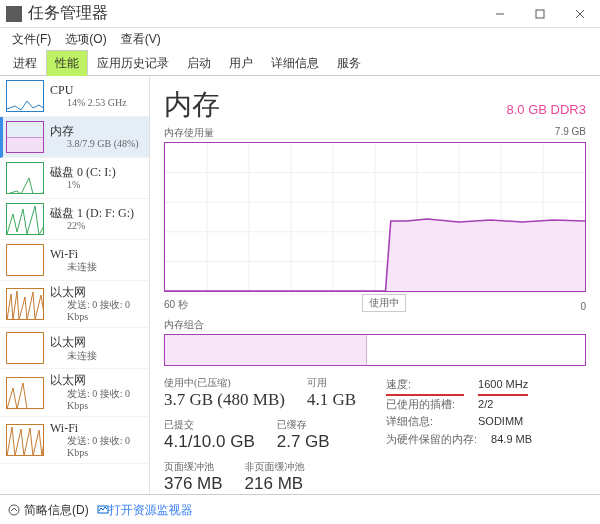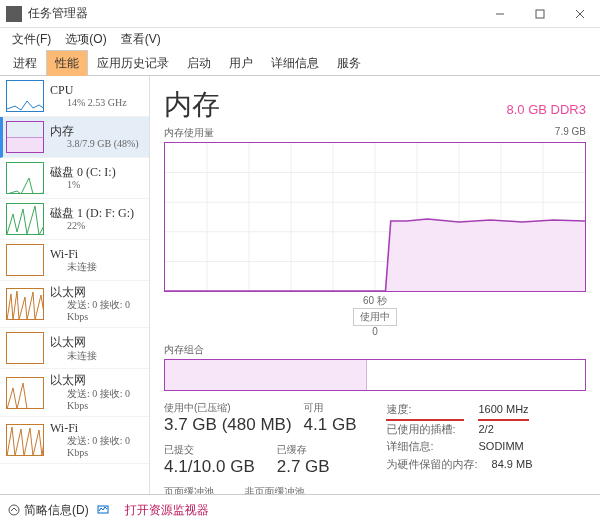--- a/index.html
+++ b/index.html
@@ -1,60 +1,60 @@
 <!DOCTYPE html>
 <html><head>
 <meta charset="utf-8">
 <style>
   * { box-sizing: border-box; margin: 0; padding: 0; }
   body { font-family: "Microsoft YaHei", "Segoe UI", sans-serif; font-size: 12px; color: #333; background: #fff; width: 600px; height: 524px; overflow: hidden; }
   .titlebar { height: 28px; display: flex; align-items: center; padding-left: 6px; border-bottom: 1px solid #e0e0e0; }
   .titlebar .ticon { width: 16px; height: 16px; background: #5a5a5a; margin-right: 6px; }
-  .titlebar .ttl { flex: 1; font-size: 12px; }
+  .titlebar .ttl { flex: 1; font-size: 16px; }
   .titlebar .winbtns { display: flex; }
   .titlebar .winbtn { width: 40px; height: 28px; display: flex; align-items: center; justify-content: center; color: #555; }
   .menubar { height: 22px; display: flex; align-items: center; padding-left: 6px; gap: 2px; font-size: 12px; }
   .menubar span { padding: 2px 6px; }
   .tabbar { height: 26px; display: flex; align-items: flex-end; border-bottom: 1px solid #ccc; padding-left: 4px; gap: 0; font-size: 12px; }
   .tabbar .tab { padding: 4px 8px; border: 1px solid transparent; border-bottom: none; position: relative; top: 1px; }
-  .tabbar .tab.active { border-color: #ccc; background: #fdba74; }
+  .tabbar .tab.active { border-color: #ccc; background: #bef264; }
   .content { display: flex; height: calc(524px - 28px - 22px - 26px - 30px); }
   .sidebar { width: 150px; border-right: 1px solid #e0e0e0; overflow-y: auto; font-family: Liberation Serif, serif; }
   .sitem { display: flex; align-items: center; padding: 4px 6px; gap: 6px; border-bottom: 1px solid #f2f2f2; cursor: default; }
   .sitem.selected { background: #e5eef7; border-left: 3px solid #3a8ee6; padding-left: 3px; }
   .sgraph { width: 38px; height: 32px; border: 1px solid; flex-shrink: 0; position: relative; overflow: hidden; }
   .sgraph.cpu { border-color: #2a7fc9; }
   .sgraph.mem { border-color: #a63fb5; }
   .sgraph.disk { border-color: #3aa85b; }
   .sgraph.net { border-color: #c47a2f; }
   .stext { display: flex; flex-direction: column; line-height: 1.2; }
   .stext .lbl { font-size: 12px; }
   .stext .sub { font-size: 10px; color: #666; margin-left: 17px; }
   .main { flex: 1; padding: 10px 14px; overflow: hidden; }
   .mhead { display: flex; justify-content: space-between; align-items: baseline; }
   .mhead h1 { font-size: 28px; font-weight: 300; }
   .mhead .spec { font-size: 13px; color: #ec4899; }
   .chartlabel { font-size: 10px; color: #666; display: flex; justify-content: space-between; margin-top: 2px; }
   .bigchart { width: 100%; height: 150px; border: 1px solid #a63fb5; position: relative; margin-top: 2px; background: #fff; }
-  .timelabel { font-size: 10px; color: #666; display: flex; justify-content: space-between; margin-top: 2px; align-items: center; flex-direction: column; }
+  .timelabel { font-size: 10px; color: #666; display: flex; justify-content: space-between; margin-top: 2px; align-items: flex-end; }
   .usageindicator { font-size: 10px; border: 1px solid #ccc; padding: 1px 6px; }
   .smallchart { width: 100%; height: 32px; border: 1px solid #a63fb5; margin-top: 2px; position: relative; background: #fff; }
   .smallchart .bar { position: absolute; left: 0; top: 0; bottom: 0; width: 48%; background: #f6e6f8; border-right: 1px solid #d8b0df; }
   .stats { display: flex; gap: 30px; margin-top: 10px; }
   .statscol { display: flex; flex-direction: column; gap: 8px; }
   .statgroup .slabel { font-size: 10px; color: #666; }
   .statgroup .sval { font-size: 17px; color: #333; }
   .kvtable { font-size: 11px; }
   .kvrow { display: flex; gap: 14px; line-height: 1.6; }
   .kvrow .k { color: #666; min-width: 78px; }
   .kvrow .v { color: #333; }
   .underline-red { border-bottom: 2px solid #d03030; }
   .footer { height: 31px; border-top: 1px solid #ccc; display: flex; align-items: center; padding: 0 8px; gap: 8px; font-size: 12px; }
   .footer .fewer { color: #333; display: flex; align-items: center; gap: 4px; }
-  .footer .link { color: #be185d; display: flex; align-items: center; gap: 16px; }
+  .footer .link { color: #3b82f6; display: flex; align-items: center; gap: 0; }
   svg { display: block; }
 </style>
 </head>
 <body>
 
 <div class="titlebar">
   <div class="ticon"></div>
   <div class="ttl">任务管理器</div>
   <div class="winbtns">
     <div class="winbtn">
@@ -225,21 +225,21 @@
     </div>
     <div class="chartlabel" style="margin-top:6px;">
       <span>内存组合</span>
     </div>
     <div class="smallchart">
       <div class="bar"></div>
     </div>
 
     <div class="stats">
       <div class="statscol">
-        <div style="display:flex; gap:12px;">
+        <div style="display:flex; gap:22px;font-family:Liberation Serif, serif;">
           <div class="statgroup">
             <div class="slabel">使用中(已压缩)</div>
             <div class="sval">3.7 GB (480 MB)</div>
           </div>
           <div class="statgroup">
             <div class="slabel">可用</div>
             <div class="sval">4.1 GB</div>
           </div>
         </div>
         <div style="display:flex; gap:22px;">

